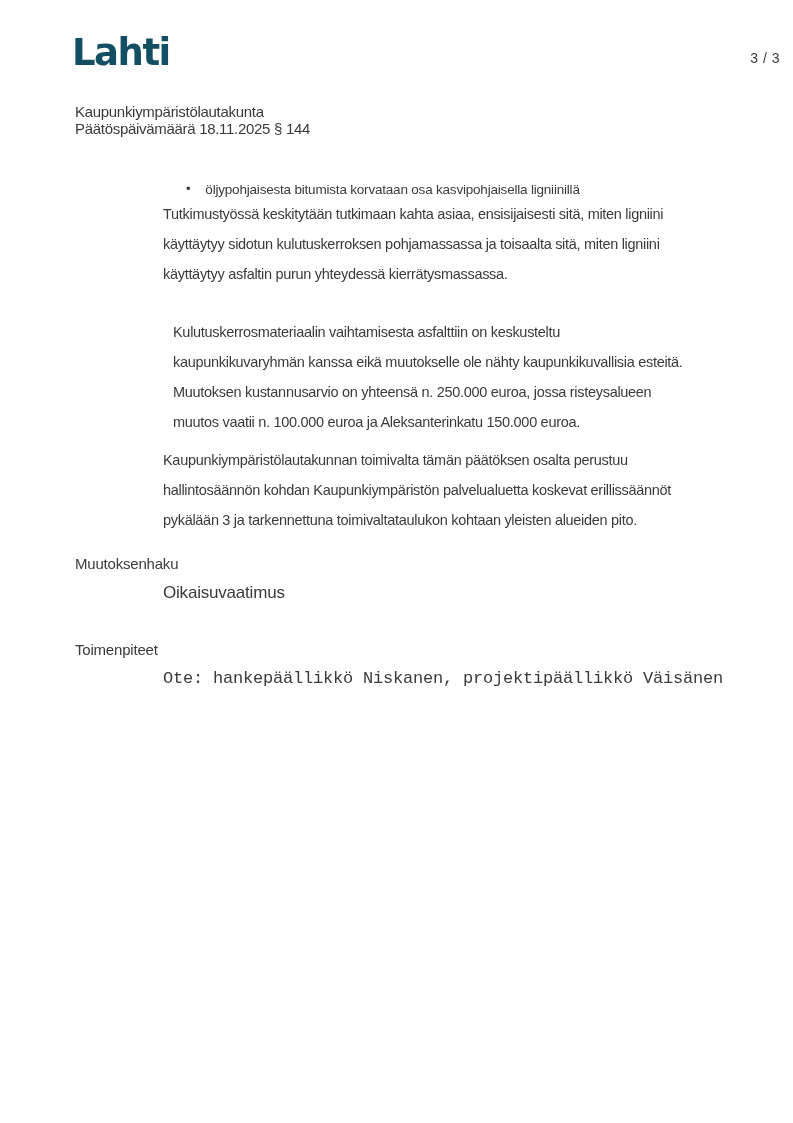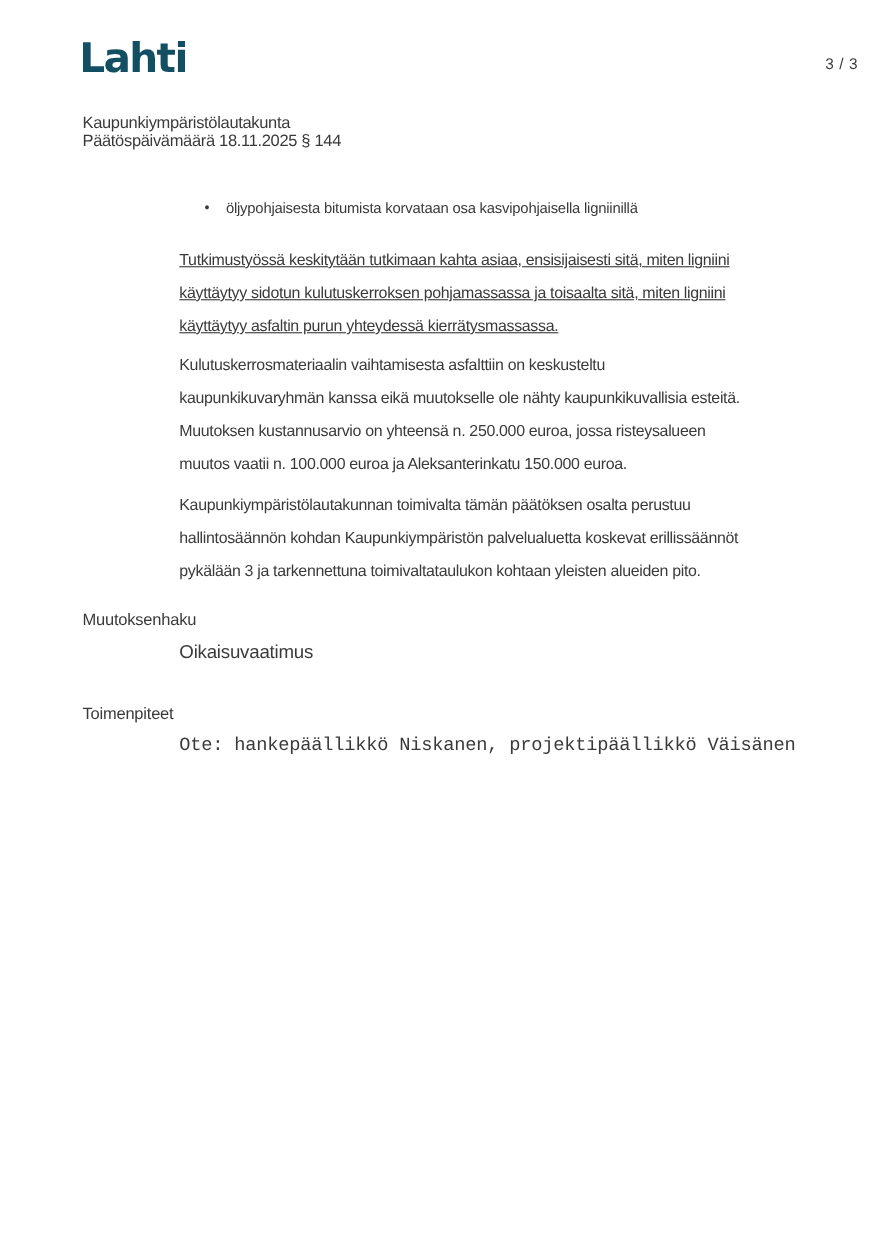--- a/index.html
+++ b/index.html
@@ -66,22 +66,22 @@
     top: -1px;
   }
   .para {
     position: absolute;
     left: 163px;
     font-size: 14.5px;
     line-height: 30px;
     letter-spacing: -0.3px;
     white-space: pre-line;
   }
-  .para-1 { top: 222px; text-decoration: underline; }
-  .para-2 { top: 317px; }
+  .para-1 { top: 199px; }
+  .para-2 { top: 317px; margin-left: 10px; }
   .para-3 { top: 445px; }
   .section-heading {
     position: absolute;
     left: 75px;
     font-size: 15px;
     letter-spacing: -0.2px;
     white-space: nowrap;
   }
   .section-text {
     position: absolute;

